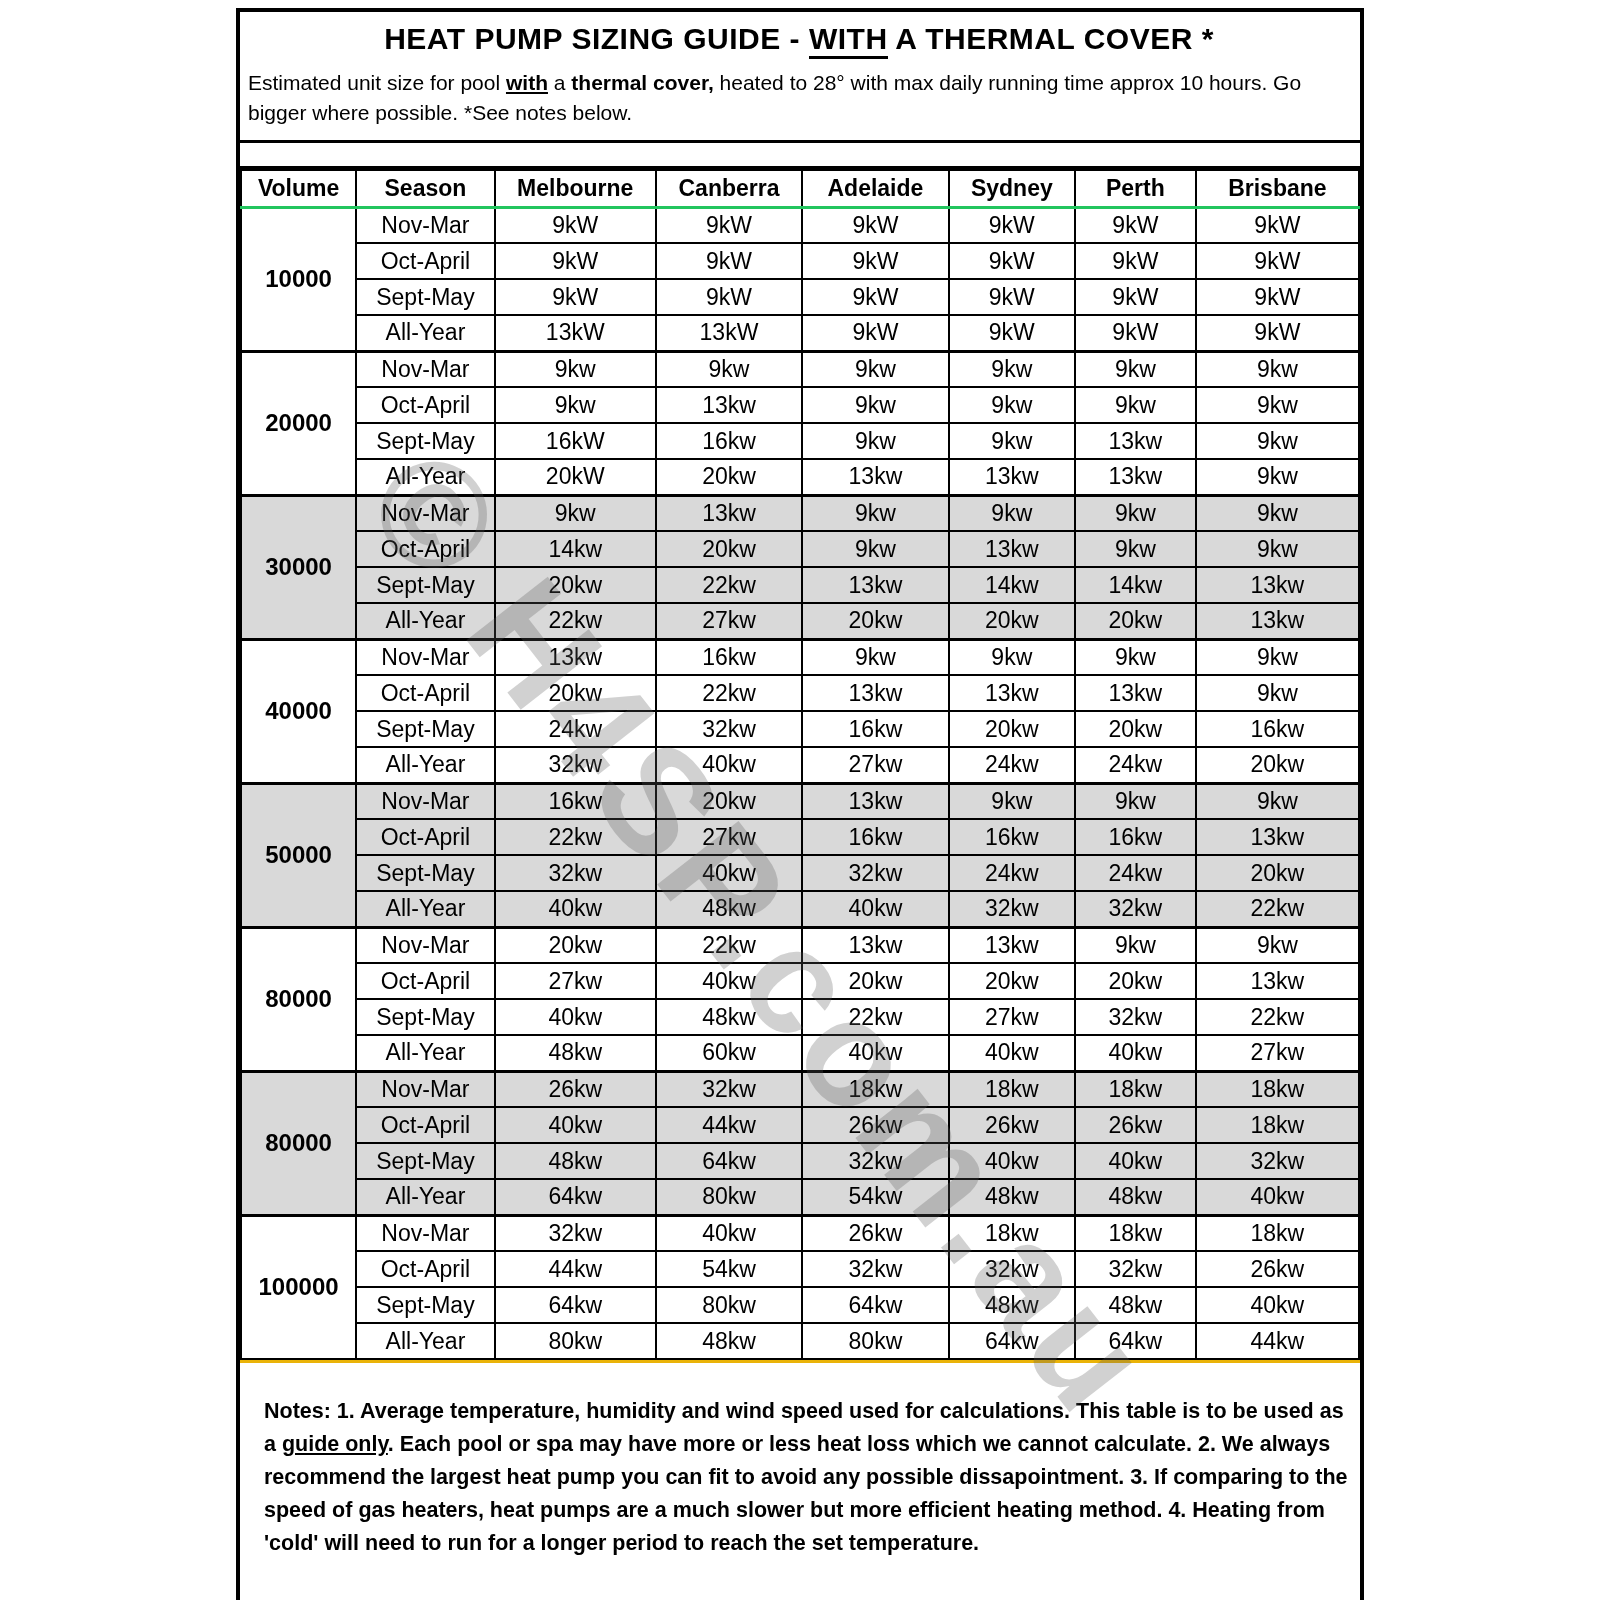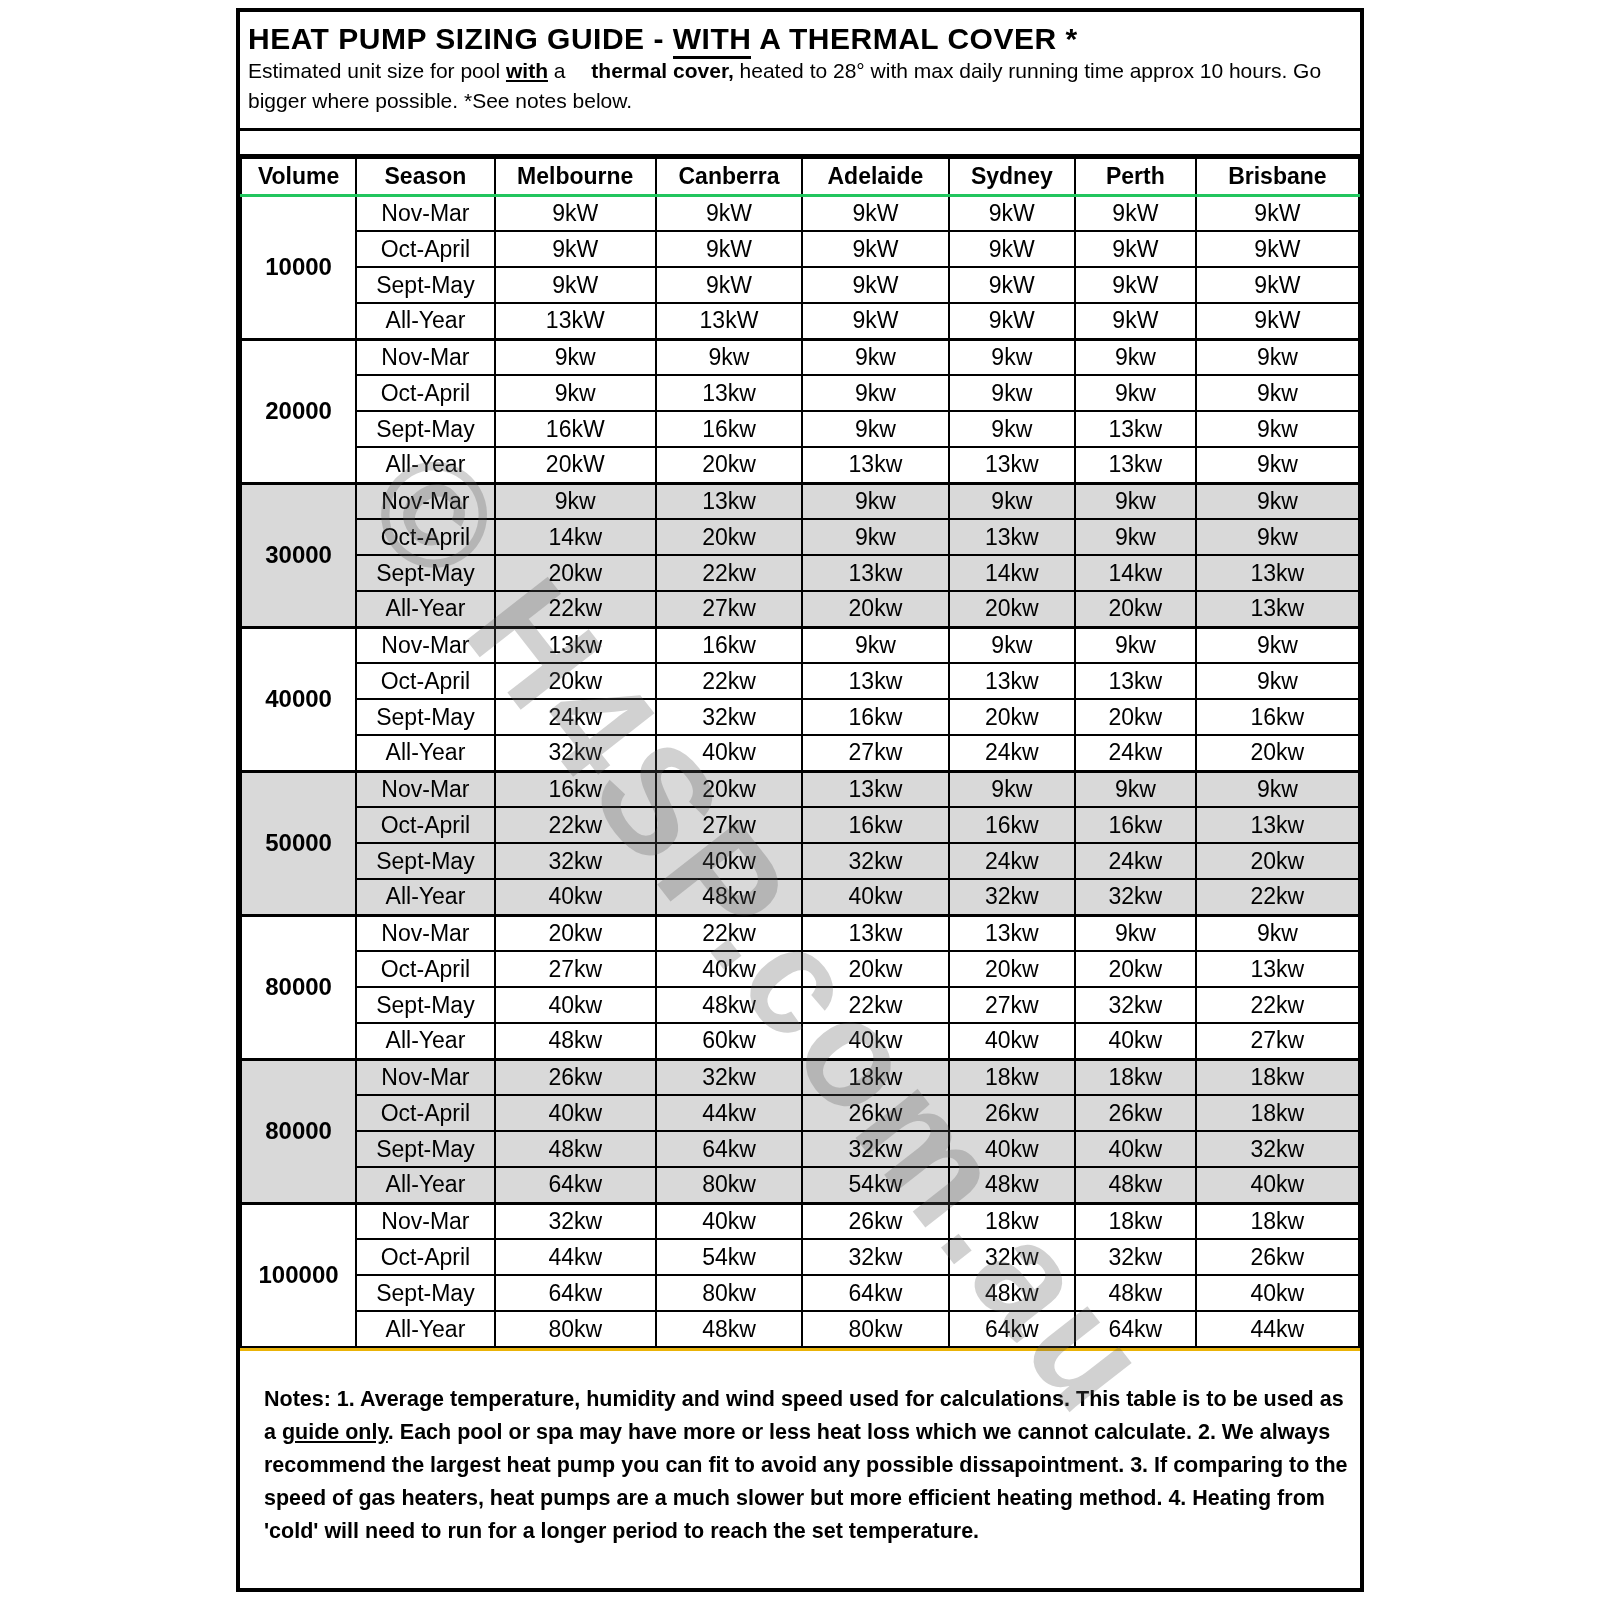--- a/index.html
+++ b/index.html
@@ -11,26 +11,26 @@
   }
   .page { position: relative; width: 1600px; height: 1600px; background: #fff; overflow: hidden; }
 
   .sheet {
     position: absolute; left: 236px; top: 8px; width: 1128px;
     border: 4px solid #000; background: #fff;
   }
 
   .titlebox { border-bottom: 3px solid #000; padding: 10px 10px 12px 8px; }
   .title {
-    font-size: 30px; font-weight: 700; text-align: left;
-    margin-bottom: 0; letter-spacing: 0.5px;
+    font-size: 30px; font-weight: 700; text-align: center;
+    margin-bottom: 12px; letter-spacing: 0.5px;
   }
   .title .u { border-bottom: 3px solid #000; padding-bottom: 1px; }
   .desc { font-size: 21px; line-height: 30px; }
-  .desc .bold { font-weight: 700; margin-left: 20px; }
+  .desc .bold { font-weight: 700; }
   .desc .u { font-weight: 700; text-decoration: underline; }
 
   .spacer { height: 26px; border-bottom: 3px solid #000; background: #fff; }
 
   table { width: 100%; border-collapse: collapse; table-layout: fixed; }
   th, td { border: 2px solid #000; text-align: center; vertical-align: middle; }
   th { font-size: 23px; font-weight: 700; height: 37px; }
   thead tr th { border-bottom: 3px solid #22c55e; }
   td { font-size: 23px; height: 36px; }
   tr.block-start td { border-top: 3px solid #000; }

